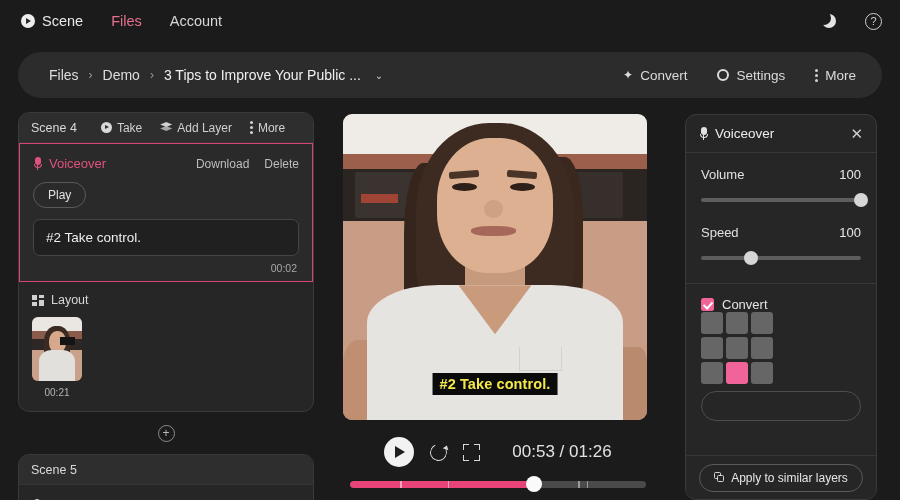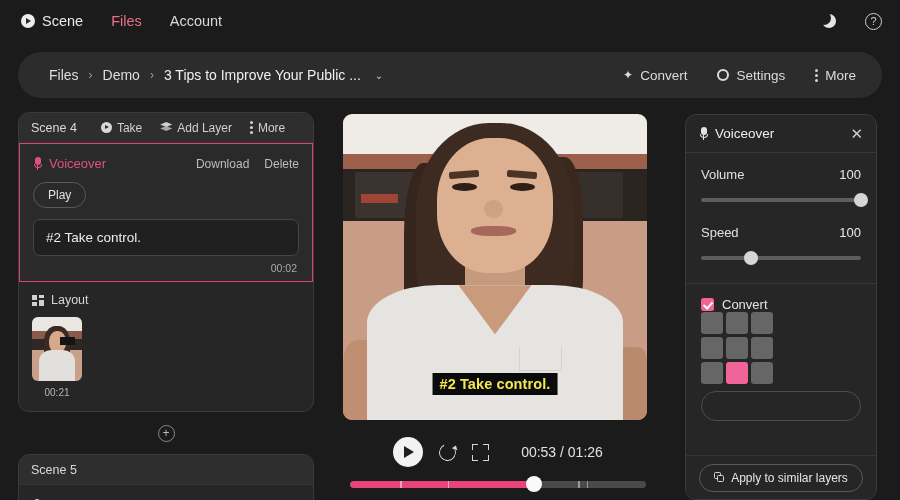--- a/index.html
+++ b/index.html
@@ -289,21 +289,21 @@
     border-bottom: 4px solid #d8d8d8;
     border-left: 3px solid transparent;
     border-right: 3px solid transparent;
   }
   .fs-icon { width: 17px; height: 17px; position: relative; cursor: pointer; flex: none; }
   .fs-icon i { position: absolute; width: 6px; height: 6px; border: 1.6px solid #d8d8d8; }
   .fs-icon i:nth-child(1){ left:0; top:0; border-right:none; border-bottom:none; }
   .fs-icon i:nth-child(2){ right:0; top:0; border-left:none; border-bottom:none; }
   .fs-icon i:nth-child(3){ left:0; bottom:0; border-right:none; border-top:none; }
   .fs-icon i:nth-child(4){ right:0; bottom:0; border-left:none; border-top:none; }
-  .time-txt { font-size: 14px; color: #e2e2e2; margin-left: 16px; white-space: nowrap; }
+  .time-txt { font-size: 17px; color: #e2e2e2; margin-left: 16px; white-space: nowrap; }
 
   .scrub-wrap {
     position: absolute; left: 26px; top: 365px; width: 296px; height: 14px;
   }
   .scrub-track {
     position: absolute; left: 0; top: 4px; width: 100%; height: 7px;
     background: #4a4a4a; border-radius: 4px; overflow: hidden;
   }
   .scrub-fill {
     position: absolute; left: 0; top: 0; height: 100%;

